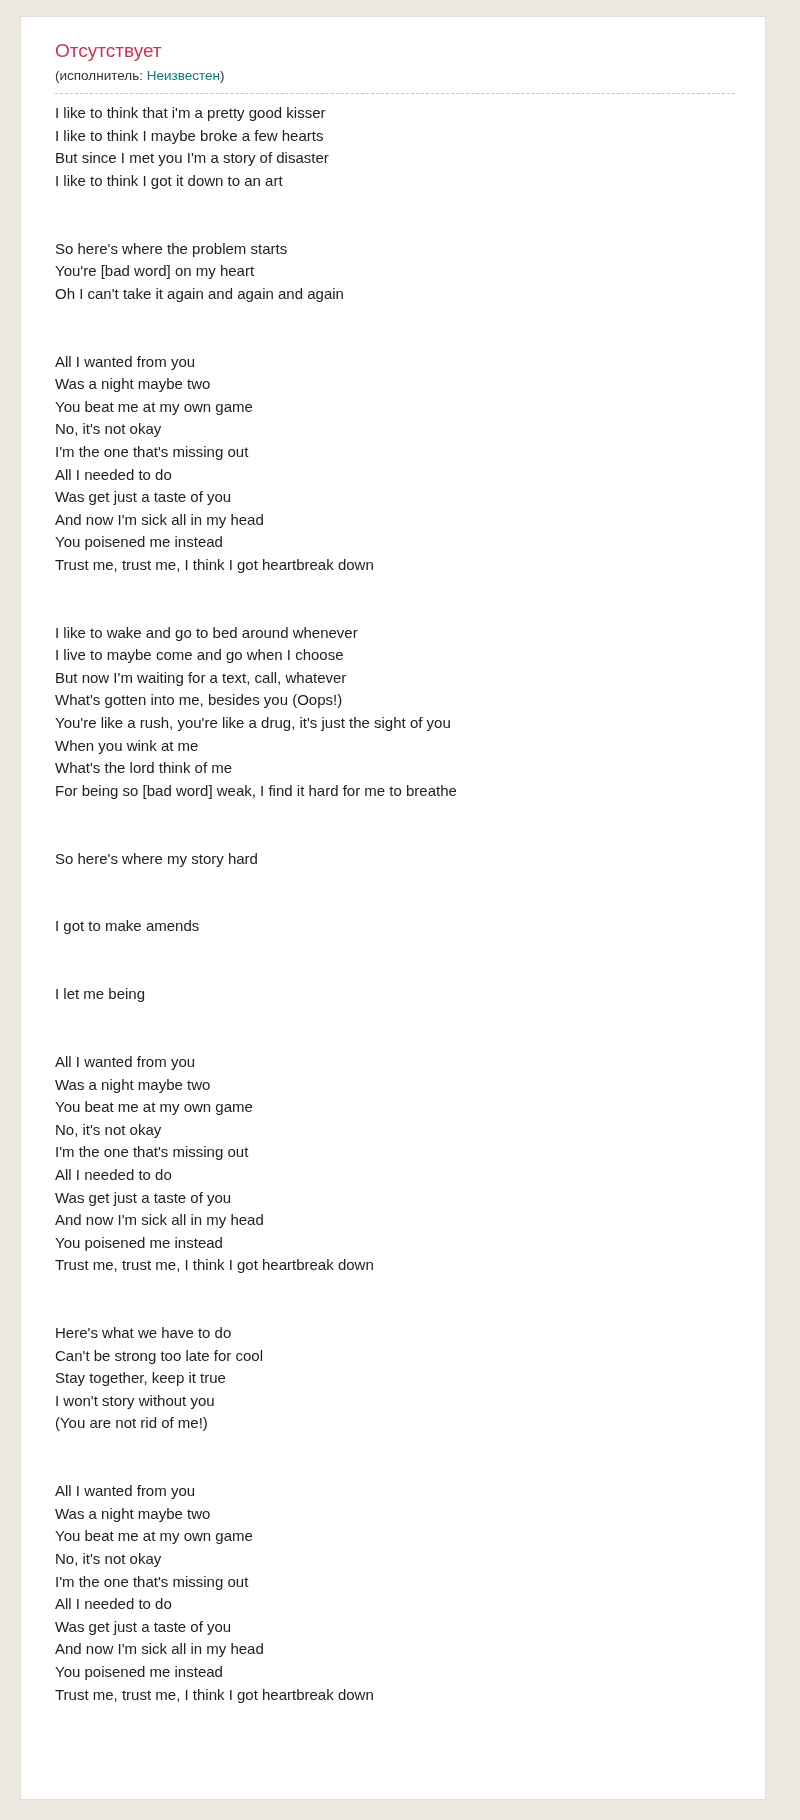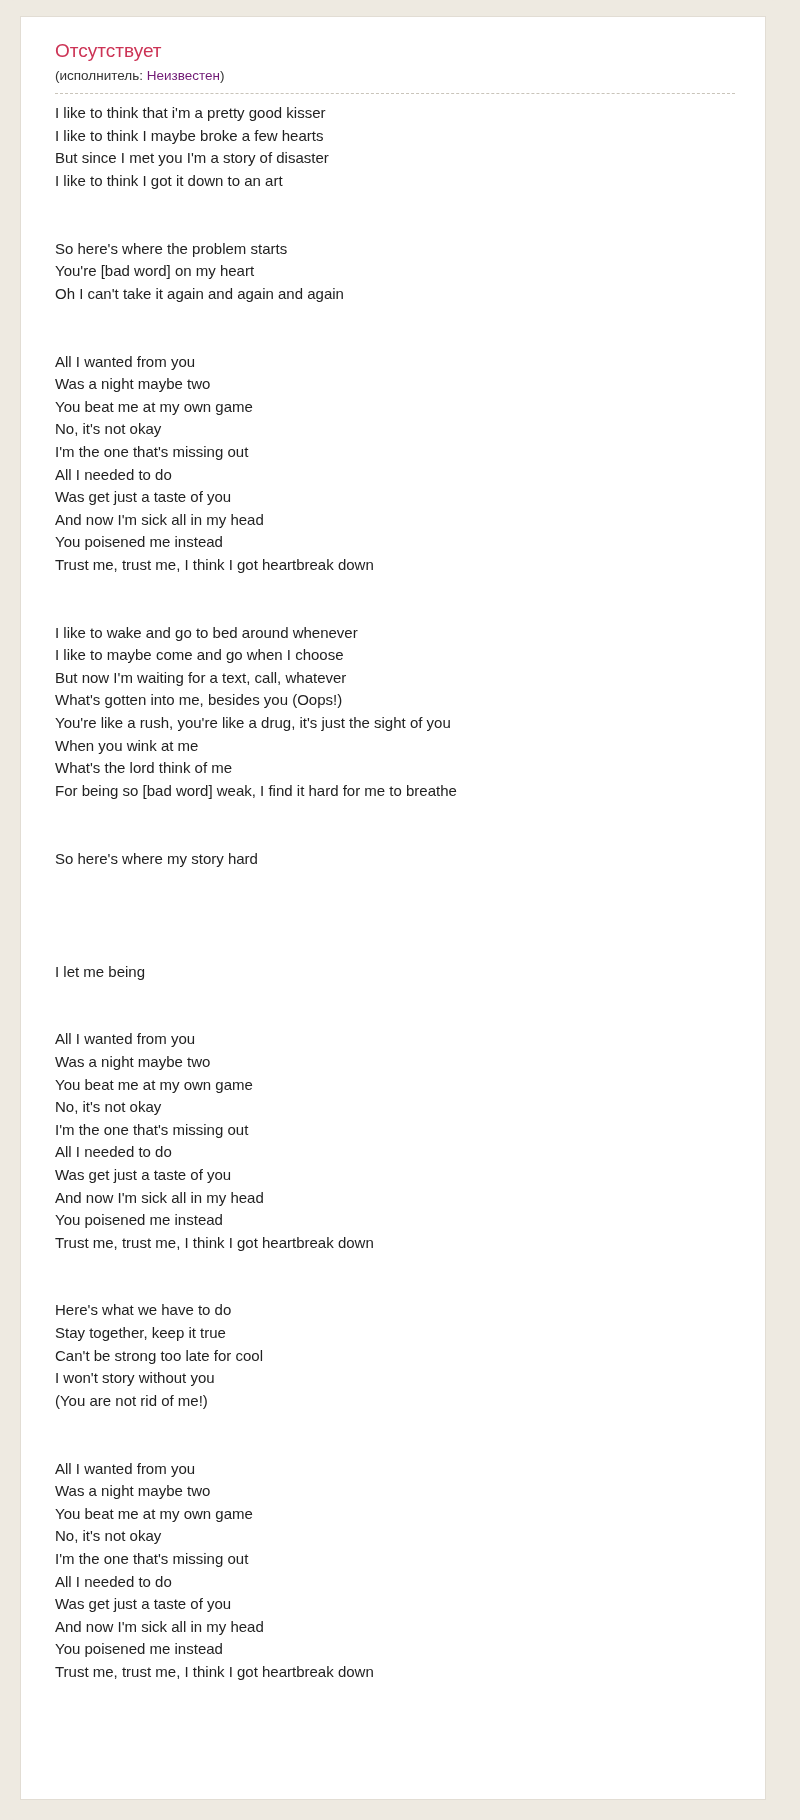--- a/index.html
+++ b/index.html
@@ -35,21 +35,21 @@
     font-weight: normal;
   }
   .artist-line {
     font-size: 13.5px;
     color: #333333;
     margin: 0 0 8px 0;
     padding-bottom: 10px;
     border-bottom: 1px dashed #c9c4ba;
   }
   .artist-line a {
-    color: #701a75;
+    color: #0f766e;
     text-decoration: none;
     text-align: right;
   }
   .lyrics {
     margin-top: 4px;
   }
   .lyric-line {
     font-size: 15px;
     line-height: 22.6px;
     color: #222222;
@@ -91,52 +91,53 @@
         <div class="lyric-line">No, it's not okay</div>
         <div class="lyric-line">I'm the one that's missing out</div>
         <div class="lyric-line">All I needed to do</div>
         <div class="lyric-line">Was get just a taste of you</div>
         <div class="lyric-line">And now I'm sick all in my head</div>
         <div class="lyric-line">You poisened me instead</div>
         <div class="lyric-line">Trust me, trust me, I think I got heartbreak down</div>
         <div class="lyric-line blank"></div>
         <div class="lyric-line blank"></div>
         <div class="lyric-line">I like to wake and go to bed around whenever</div>
-        <div class="lyric-line">I like to maybe come and go when I choose</div>
+        <div class="lyric-line">I live to maybe come and go when I choose</div>
         <div class="lyric-line">But now I'm waiting for a text, call, whatever</div>
         <div class="lyric-line">What's gotten into me, besides you (Oops!)</div>
         <div class="lyric-line">You're like a rush, you're like a drug, it's just the sight of you</div>
         <div class="lyric-line">When you wink at me</div>
         <div class="lyric-line">What's the lord think of me</div>
         <div class="lyric-line">For being so [bad word] weak, I find it hard for me to breathe</div>
         <div class="lyric-line blank"></div>
         <div class="lyric-line blank"></div>
         <div class="lyric-line">So here's where my story hard</div>
         <div class="lyric-line blank"></div>
         <div class="lyric-line blank"></div>
+        <div class="lyric-line">I got to make amends</div>
         <div class="lyric-line blank"></div>
         <div class="lyric-line blank"></div>
         <div class="lyric-line">I let me being</div>
         <div class="lyric-line blank"></div>
         <div class="lyric-line blank"></div>
         <div class="lyric-line">All I wanted from you</div>
         <div class="lyric-line">Was a night maybe two</div>
         <div class="lyric-line">You beat me at my own game</div>
         <div class="lyric-line">No, it's not okay</div>
         <div class="lyric-line">I'm the one that's missing out</div>
         <div class="lyric-line">All I needed to do</div>
         <div class="lyric-line">Was get just a taste of you</div>
         <div class="lyric-line">And now I'm sick all in my head</div>
         <div class="lyric-line">You poisened me instead</div>
         <div class="lyric-line">Trust me, trust me, I think I got heartbreak down</div>
         <div class="lyric-line blank"></div>
         <div class="lyric-line blank"></div>
         <div class="lyric-line">Here's what we have to do</div>
+        <div class="lyric-line">Can't be strong too late for cool</div>
         <div class="lyric-line">Stay together, keep it true</div>
-        <div class="lyric-line">Can't be strong too late for cool</div>
         <div class="lyric-line">I won't story without you</div>
         <div class="lyric-line">(You are not rid of me!)</div>
         <div class="lyric-line blank"></div>
         <div class="lyric-line blank"></div>
         <div class="lyric-line">All I wanted from you</div>
         <div class="lyric-line">Was a night maybe two</div>
         <div class="lyric-line">You beat me at my own game</div>
         <div class="lyric-line">No, it's not okay</div>
         <div class="lyric-line">I'm the one that's missing out</div>
         <div class="lyric-line">All I needed to do</div>

